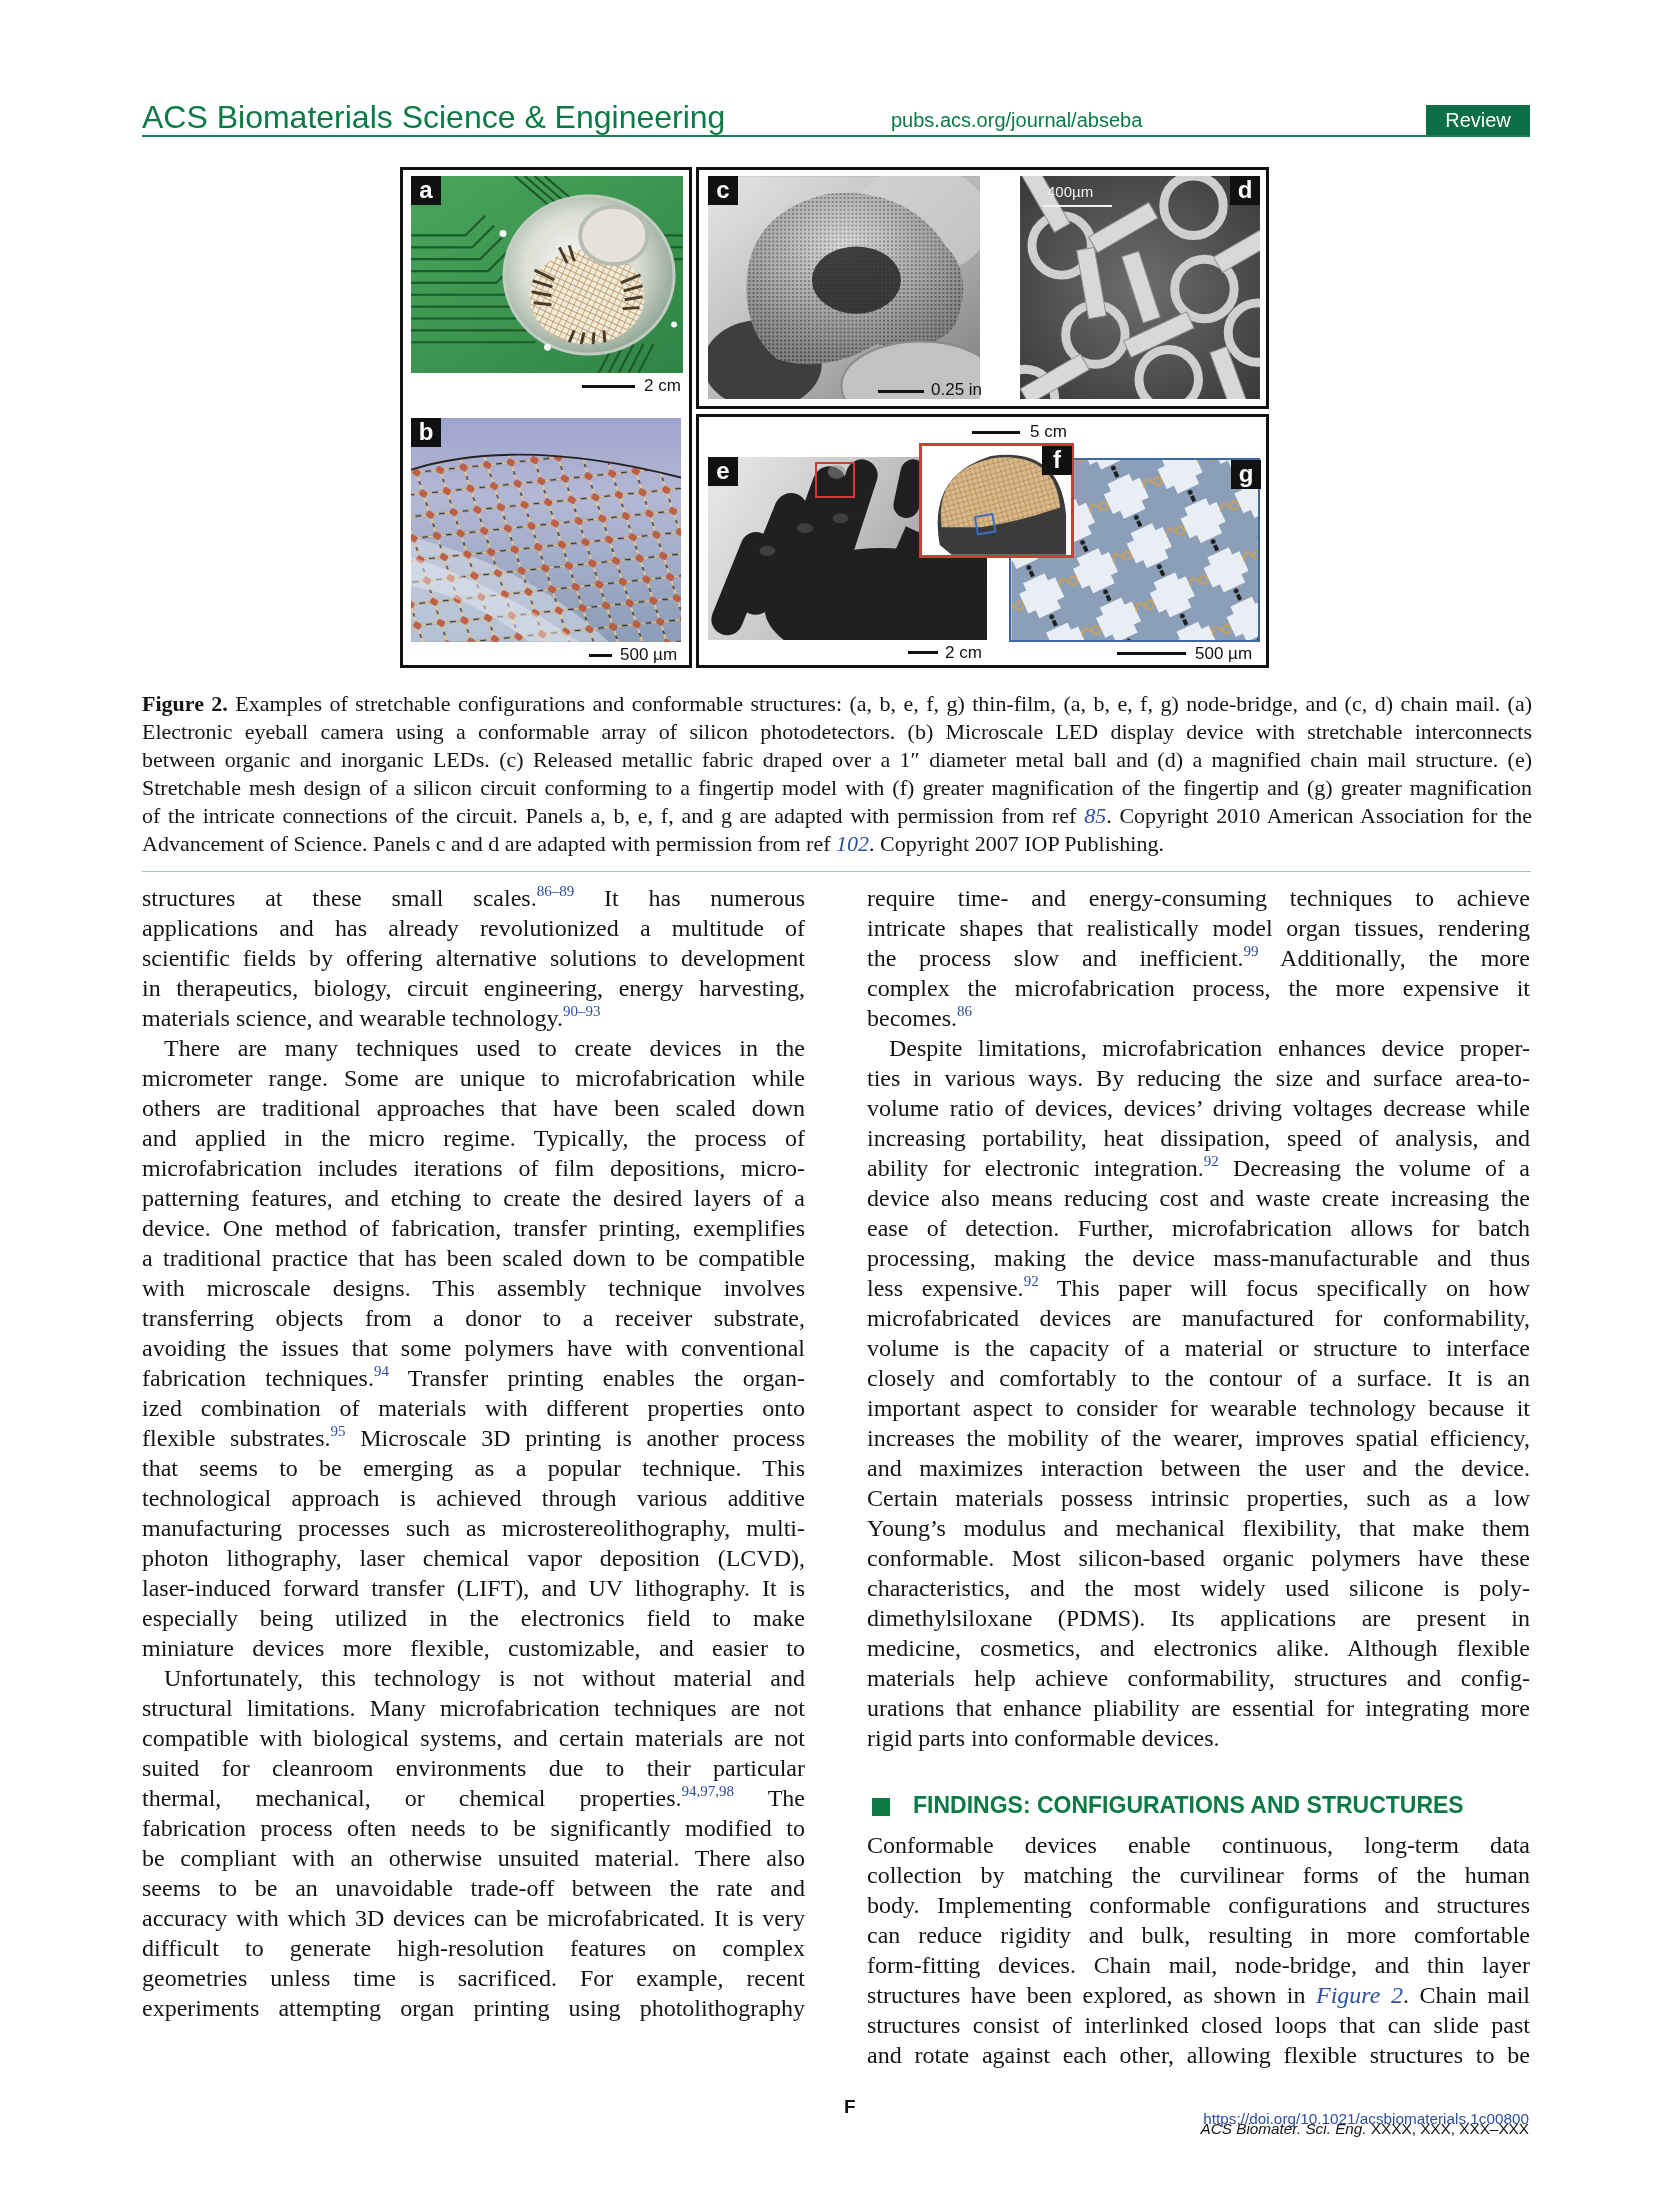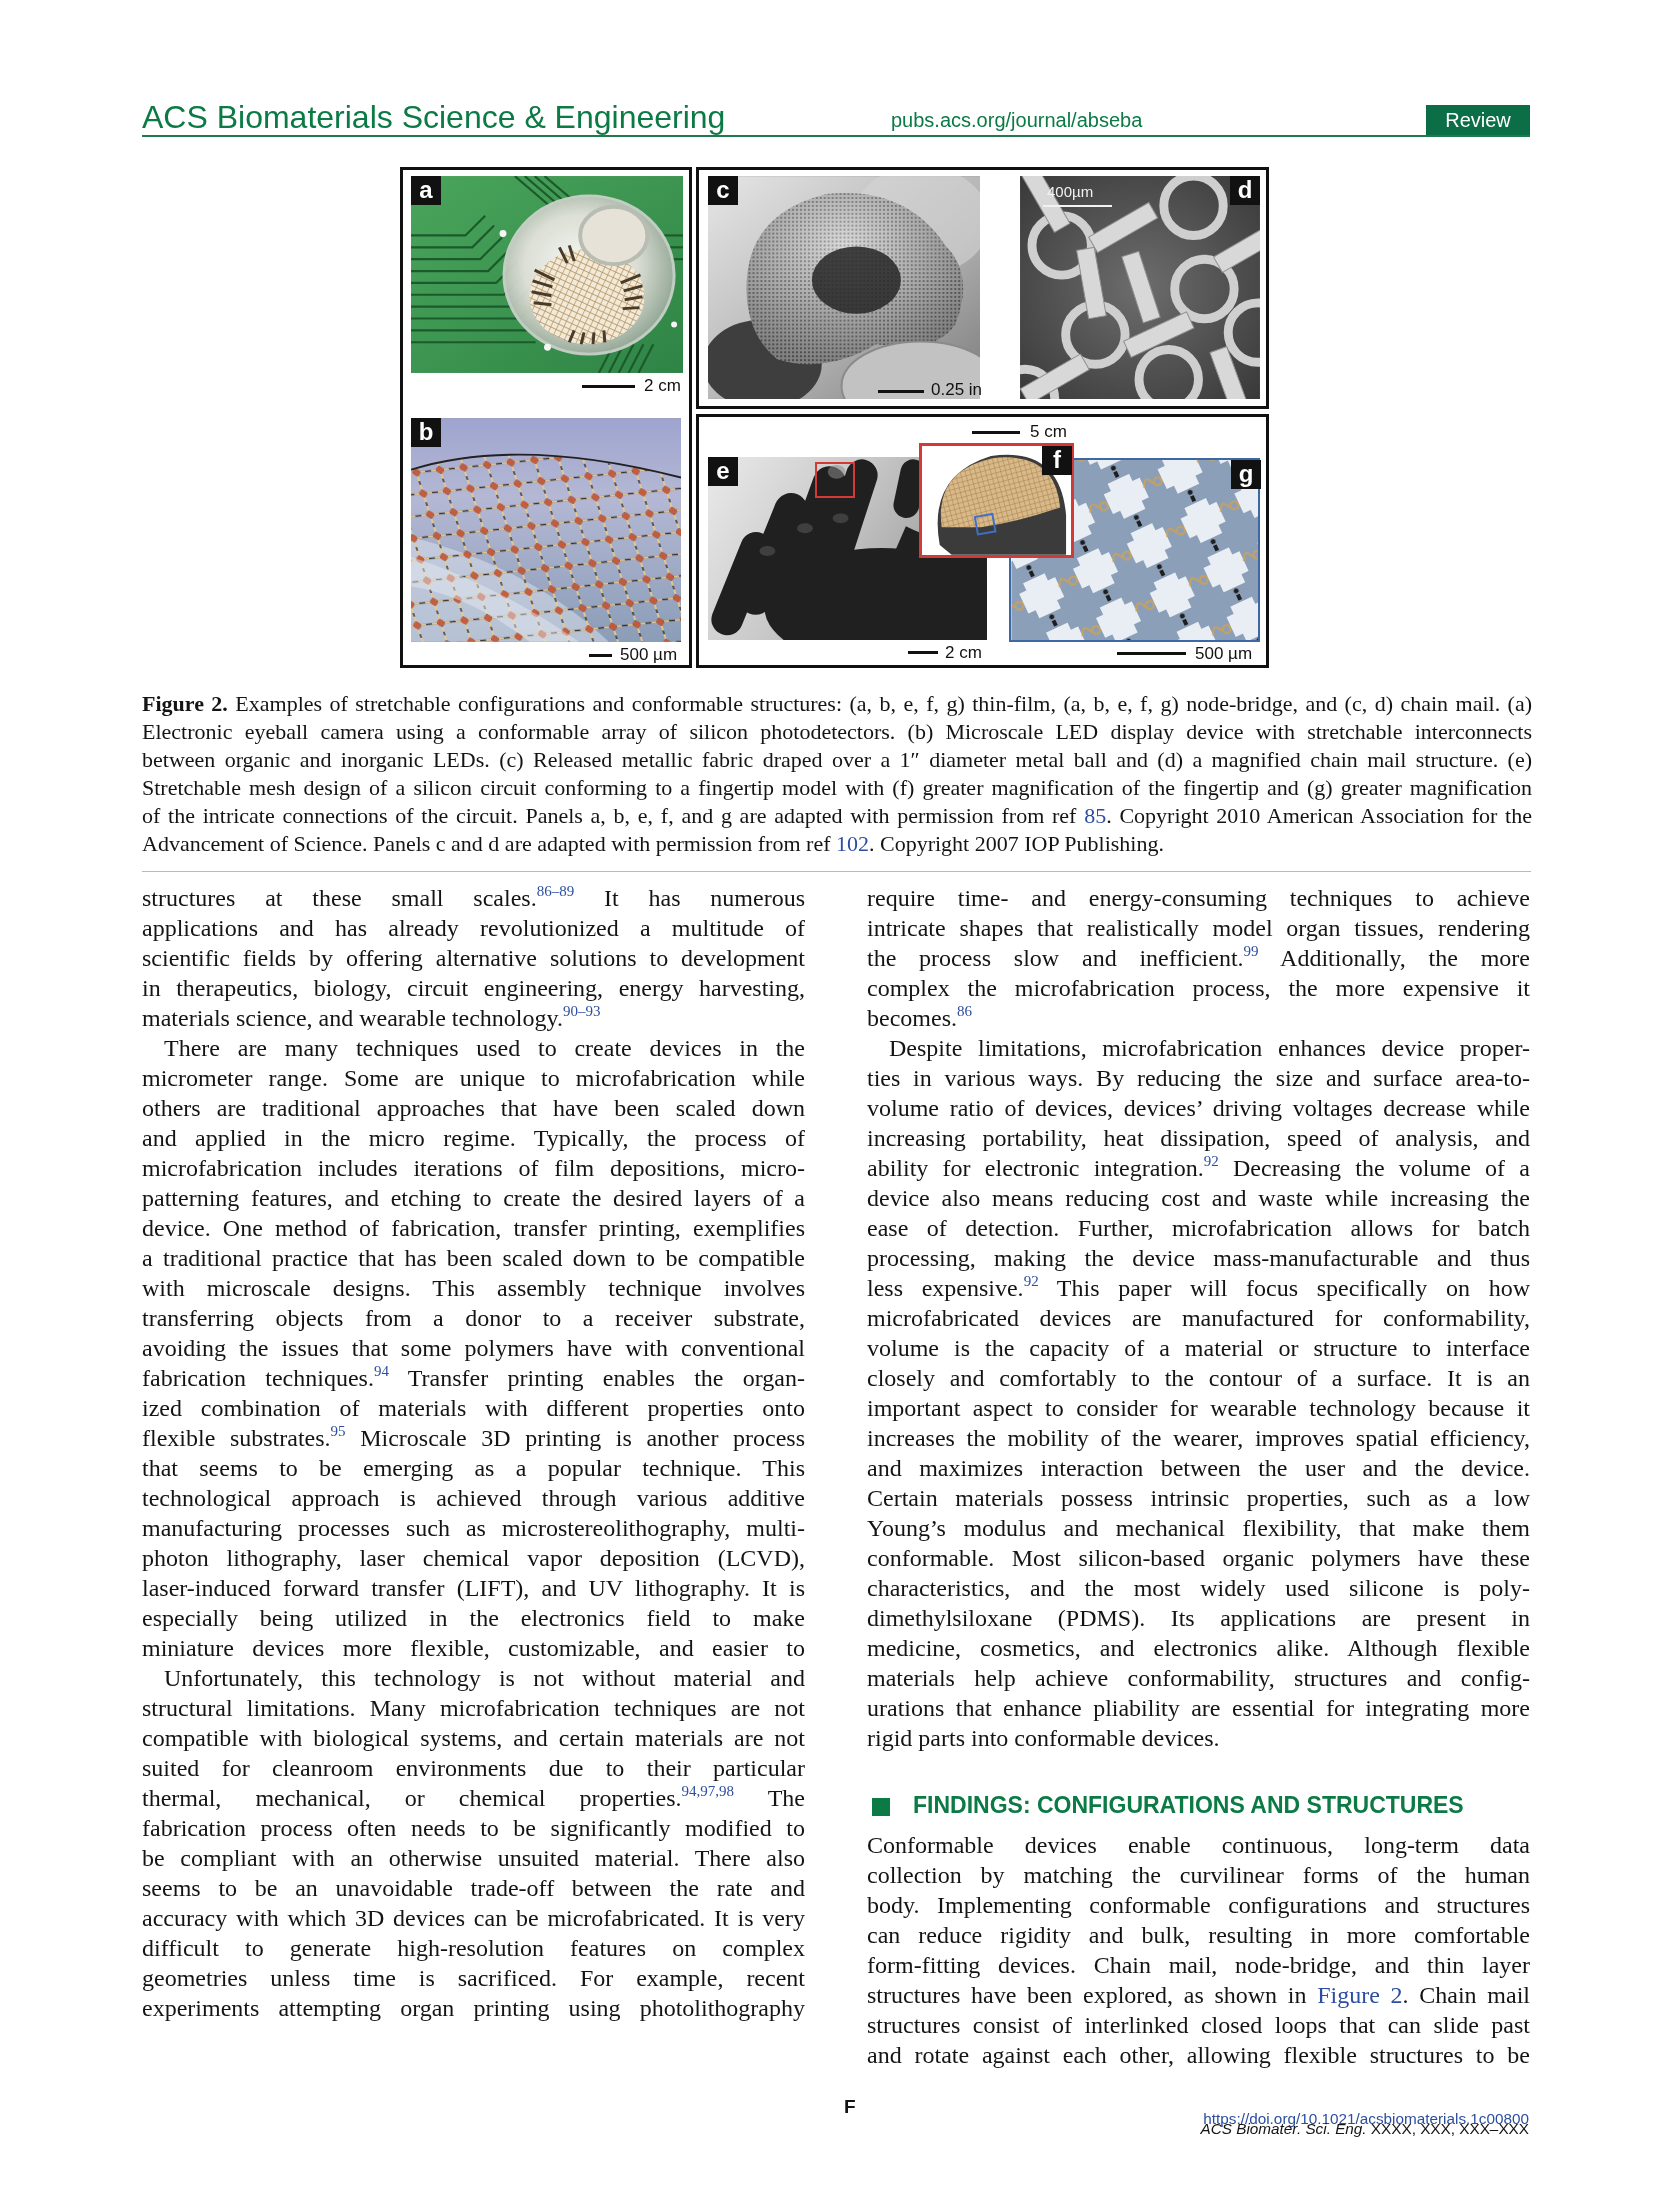--- a/index.html
+++ b/index.html
@@ -32,21 +32,21 @@
   .fbox-g{box-sizing:border-box;border:2px solid var(--panel_g_border);}
   .hl-box{box-sizing:border-box;border:2px solid var(--panel_f_border);}
 
   
   .col{position:absolute;font-size:24px;line-height:30px;}
   .caption{position:absolute;left:142px;top:690px;width:1390px;font-size:22px;line-height:28px;}
   .ln{white-space:nowrap;text-align:justify;text-align-last:justify;}
   .ln.end{text-align:left;text-align-last:left;}
   .ln.ind{padding-left:22px;}
   .ref{font-size:15px;color:var(--link_blue);position:relative;top:-10px;vertical-align:baseline;line-height:0;cursor:pointer;}
-  .lnk{color:var(--link_blue);cursor:pointer;}
+  .lnk{color:var(--link_blue);cursor:pointer;font-style:italic;}
   .bold{font-weight:bold;}
   .caprule{left:142px;top:871px;width:1389px;height:1px;background:var(--caption_rule);}
 
   .sec-square{left:872px;top:1798px;width:18px;height:18px;background:var(--brand_green);}
   .sec-heading{left:913px;top:1790px;font-family:"Liberation Sans","DejaVu Sans",sans-serif;font-weight:bold;font-size:23px;line-height:30px;color:var(--brand_green);white-space:nowrap;}
 
   
   .page-letter{left:844px;top:2096px;font-family:"Liberation Sans","DejaVu Sans",sans-serif;font-weight:bold;font-size:19px;line-height:22px;}
   .doi{right:142px;top:2097px;font-family:"Liberation Sans","DejaVu Sans",sans-serif;font-size:15.3px;line-height:20px;color:var(--link_blue);text-align:right;cursor:pointer;white-space:nowrap;margin-top:12px;}
   .cite{right:142px;top:2119px;font-family:"Liberation Sans","DejaVu Sans",sans-serif;font-size:15.3px;line-height:20px;text-align:right;white-space:nowrap;}
@@ -349,21 +349,21 @@
     <div class="ln">require time- and energy-consuming techniques to achieve</div>
     <div class="ln">intricate shapes that realistically model organ tissues, rendering</div>
     <div class="ln">the process slow and inefficient.<sup class="ref">99</sup> Additionally, the more</div>
     <div class="ln">complex the microfabrication process, the more expensive it</div>
     <div class="ln end">becomes.<sup class="ref">86</sup></div>
     <div class="ln ind">Despite limitations, microfabrication enhances device proper-</div>
     <div class="ln">ties in various ways. By reducing the size and surface area-to-</div>
     <div class="ln">volume ratio of devices, devices’ driving voltages decrease while</div>
     <div class="ln">increasing portability, heat dissipation, speed of analysis, and</div>
     <div class="ln">ability for electronic integration.<sup class="ref">92</sup> Decreasing the volume of a</div>
-    <div class="ln">device also means reducing cost and waste while increasing the</div>
+    <div class="ln">device also means reducing cost and waste create increasing the</div>
     <div class="ln">ease of detection. Further, microfabrication allows for batch</div>
     <div class="ln">processing, making the device mass-manufacturable and thus</div>
     <div class="ln">less expensive.<sup class="ref">92</sup> This paper will focus specifically on how</div>
     <div class="ln">microfabricated devices are manufactured for conformability,</div>
     <div class="ln">volume is the capacity of a material or structure to interface</div>
     <div class="ln">closely and comfortably to the contour of a surface. It is an</div>
     <div class="ln">important aspect to consider for wearable technology because it</div>
     <div class="ln">increases the mobility of the wearer, improves spatial efficiency,</div>
     <div class="ln">and maximizes interaction between the user and the device.</div>
     <div class="ln">Certain materials possess intrinsic properties, such as a low</div>

